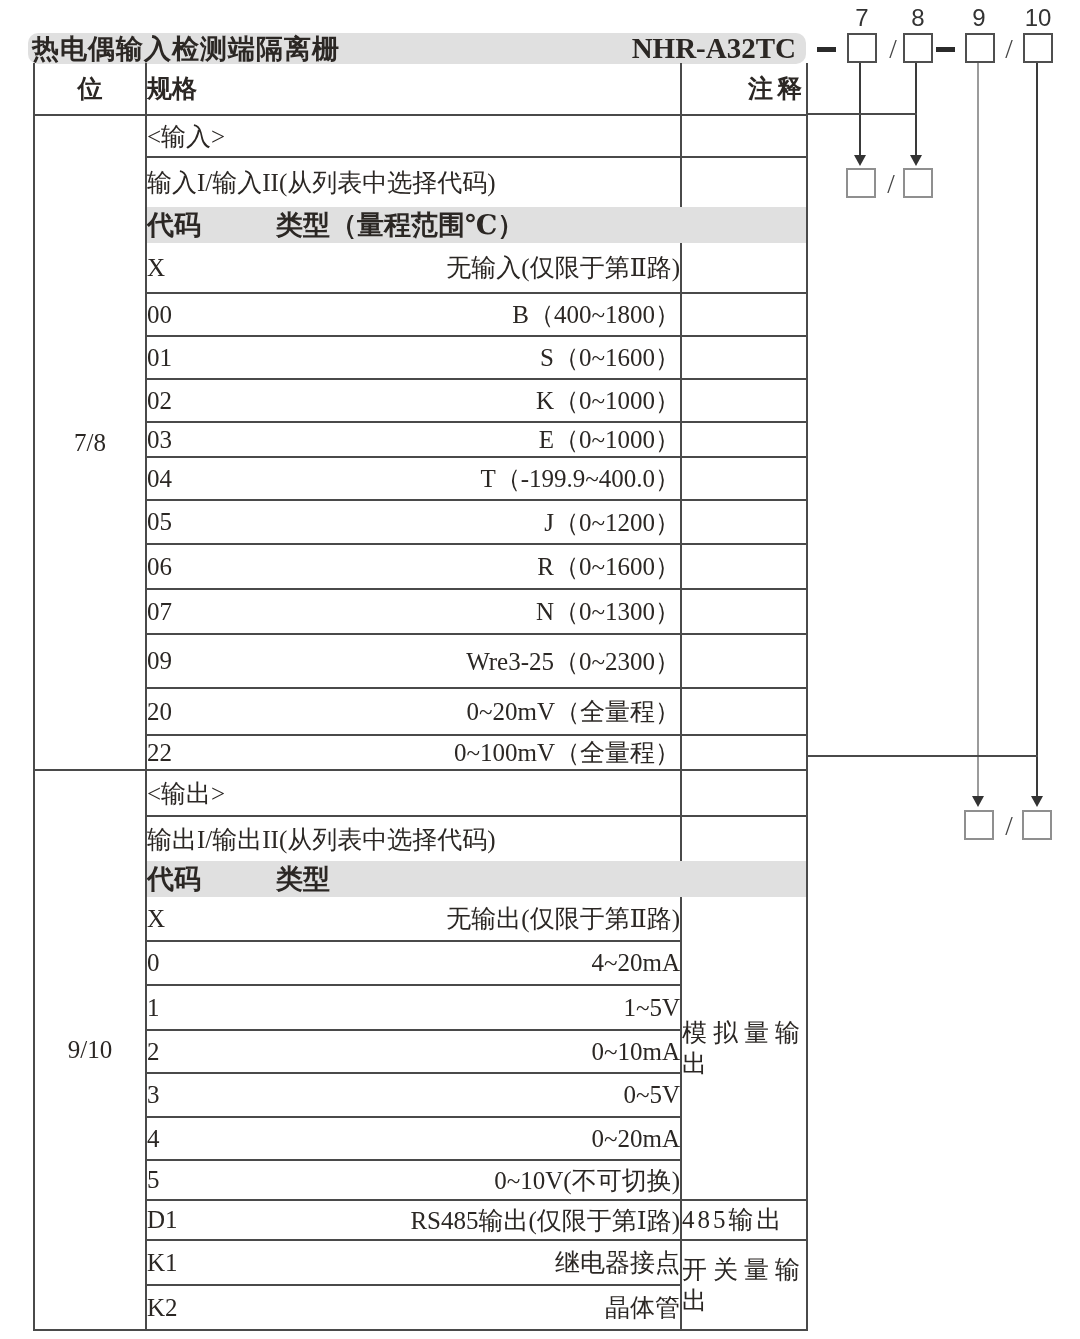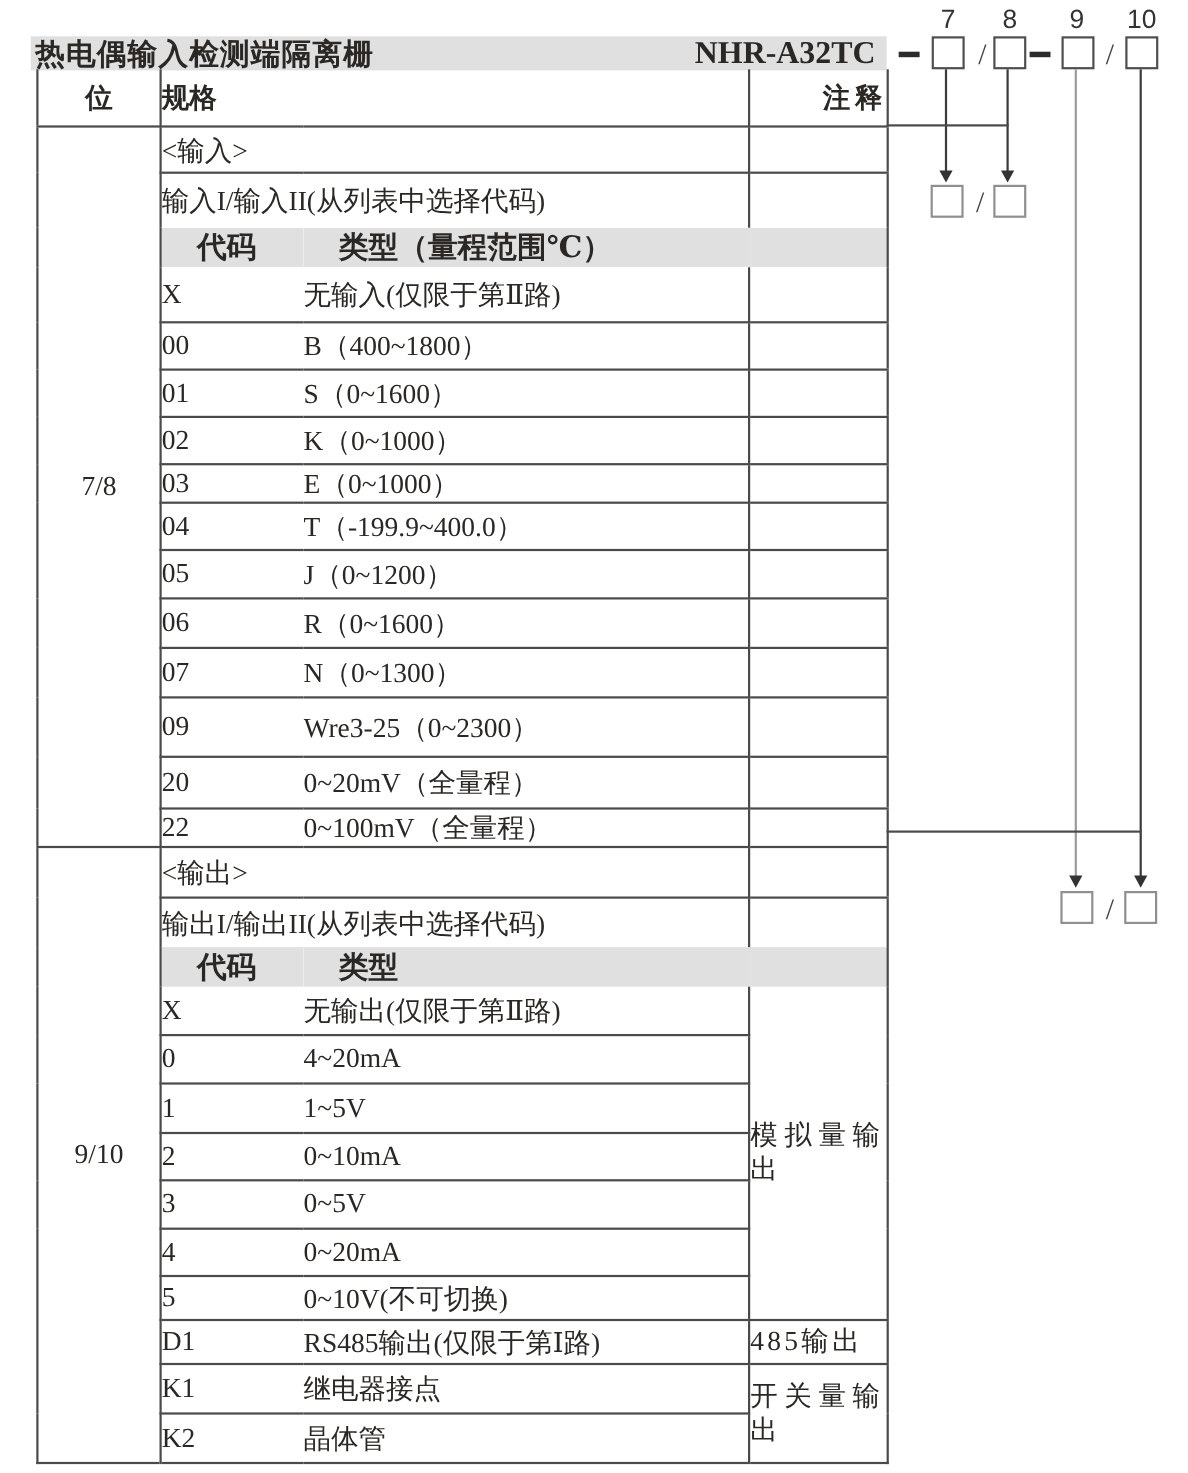--- a/index.html
+++ b/index.html
@@ -13,21 +13,21 @@
     width:1080px;height:1339px;
     background:#ffffff;
     font-family:"Liberation Serif","DejaVu Serif",serif;
     color:var(--text);
     overflow:hidden;
   }
   
   .title-bar{
     position:absolute;left:28px;top:33px;width:778px;height:31px;
     background:var(--bar);
-    display:flex;align-items:center;justify-content:space-between;
+    display:flex;align-items:center;justify-content:space-between;border-radius:10px;
   }
   .title-bar .t-left{
     font-size:27px;font-weight:bold;letter-spacing:1px;padding-left:4px;
     white-space:nowrap;
   }
   .title-bar .t-right{
     font-size:29px;font-weight:bold;padding-right:10px;white-space:nowrap;
   }
   
   .digit{
@@ -71,25 +71,25 @@
   .bb{border-bottom:2px solid var(--line);}
   .br{border-right:2px solid var(--line);}
   td.th-bit{font-size:26px;font-weight:bold;text-align:center;}
   td.th-spec{font-size:26px;font-weight:bold;padding-left:20px;}
   td.th-note{font-size:26px;font-weight:bold;padding-left:24px;letter-spacing:4px;text-align:right;}
   td.bit-cell{
     font-size:26px;text-align:center;vertical-align:top;padding-top:8px;margin-left:24px;
   }
   td.sec-title{padding-left:14px;font-size:26px;}
   td.subtitle{padding-left:18px;font-size:25px;}
-  tr.gray-row td{background:var(--bar);font-weight:bold;font-size:27px;padding-left:32px;}
+  tr.gray-row td{background:var(--bar);font-weight:bold;font-size:27px;}
   td.g-code{padding-left:26px;}
   td.g-type{padding-left:3px;margin-top:11px;}
   td.code-cell{padding-left:27px;font-size:26px;}
-  td.type-cell{padding-left:3px;font-size:25px;}
+  td.type-cell{padding-left:3px;font-size:25px;text-align:right;}
   td.note-cell{padding-left:14px;padding-right:8px;font-size:25px;letter-spacing:6px;line-height:1.25;}
   td.note-analog{padding-top:34px;vertical-align:top;}
   td.note-485{letter-spacing:3px;white-space:nowrap;margin-top:12px;}
 </style>
 </head>
 <body>
 
 <div id="canvas">
 
   <div class="title-bar">

